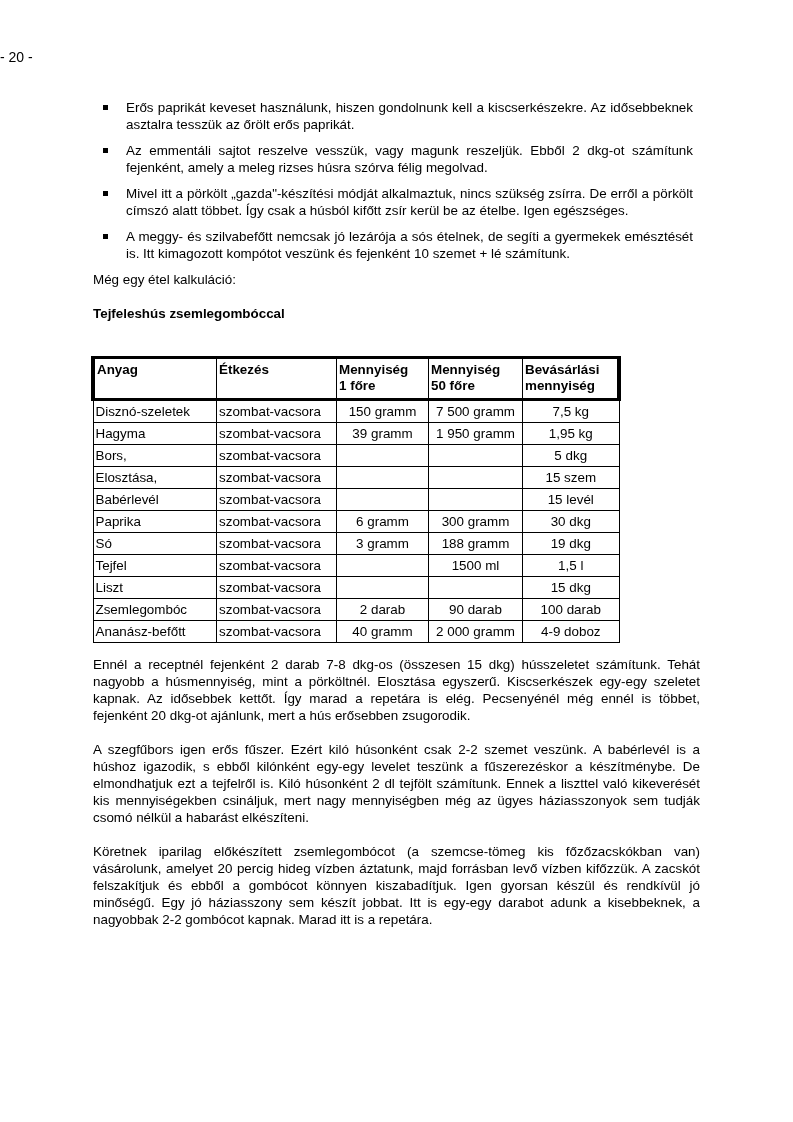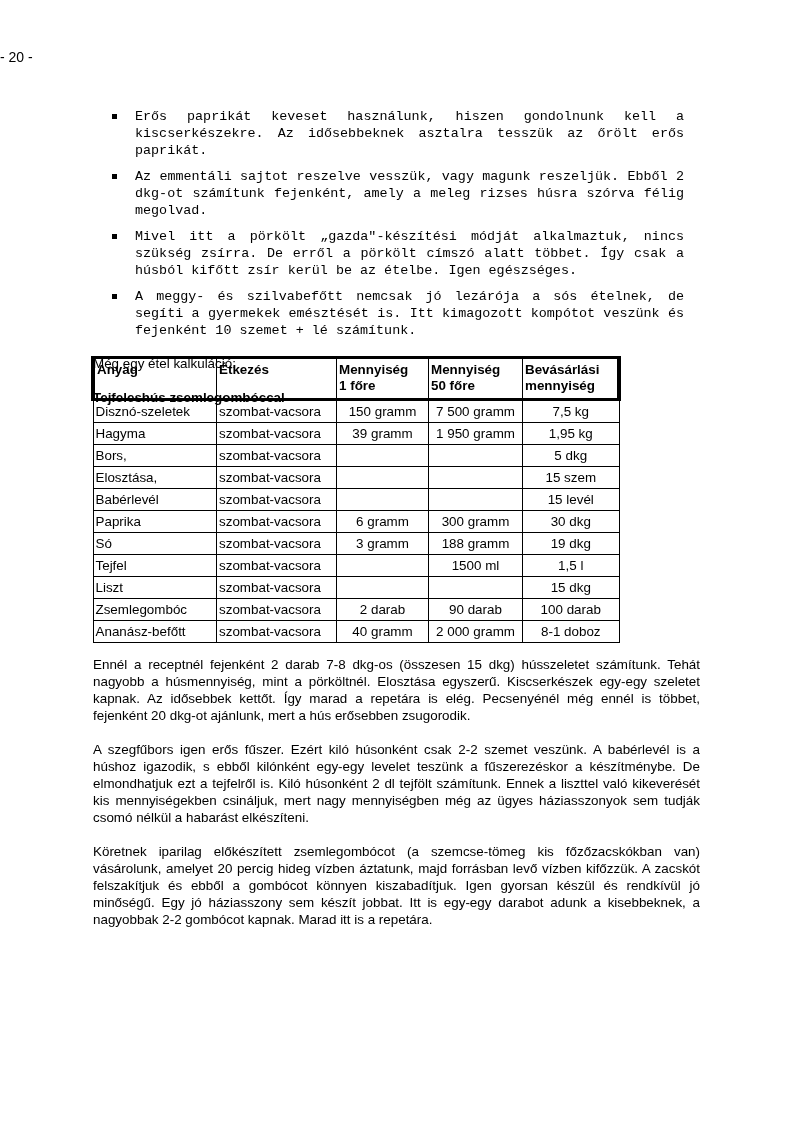--- a/index.html
+++ b/index.html
@@ -6,21 +6,21 @@
   body {
     width: 793px; height: 1122px; position: relative; overflow: hidden;
     font-family: "Liberation Sans", "DejaVu Sans", sans-serif;
     color: #000; font-size: 13.4px;
   }
   .page-number {
     position: absolute; top: 49px; left: 0; width: 793px;
     text-align: left; font-size: 14px;
   }
   .content { position: absolute; left: 93px; top: 92px; width: 607px; }
-  .bullet-list { margin: 16px; padding: 0; list-style: none; font-family: Liberation Mono, monospace; }
+  .bullet-list { margin: 7px; padding: 0; list-style: none; }
   .bullet-item {
     position: relative; padding-left: 26px; margin-bottom: 9px;
     line-height: 17px; text-align: justify;
   }
   .bullet-mark {
     position: absolute; left: 3px; top: 6px; width: 5px; height: 5px; background: #000;
   }
   .para { margin: 0; line-height: 17px; text-align: justify; }
   .intro { margin-top: 2px; }
   .recipe-title { font-weight: bold; margin-top: 17px; line-height: 17px; }
@@ -151,21 +151,21 @@
         <td>szombat-vacsora</td>
         <td class="num">2 darab</td>
         <td class="num">90 darab</td>
         <td class="num">100 darab</td>
       </tr>
       <tr>
         <td>Ananász-befőtt</td>
         <td>szombat-vacsora</td>
         <td class="num">40 gramm</td>
         <td class="num">2 000 gramm</td>
-        <td class="num">8-1 doboz</td>
+        <td class="num">4-9 doboz</td>
       </tr>
     </tbody>
 </table>
 
 <div class="after">
   <p class="para">Ennél a receptnél fejenként 2 darab 7-8 dkg-os (összesen 15 dkg) hússzeletet számítunk. Tehát nagyobb a húsmennyiség, mint a pörköltnél. Elosztása egyszerű. Kiscserkészek egy-egy szeletet kapnak. Az idősebbek kettőt. Így marad a repetára is elég. Pecsenyénél még ennél is többet, fejenként 20 dkg-ot ajánlunk, mert a hús erősebben zsugorodik.</p>
   <p class="para">A szegfűbors igen erős fűszer. Ezért kiló húsonként csak 2-2 szemet veszünk. A babérlevél is a húshoz igazodik, s ebből kilónként egy-egy levelet teszünk a fűszerezéskor a készítménybe. De elmondhatjuk ezt a tejfelről is. Kiló húsonként 2 dl tejfölt számítunk. Ennek a liszttel való kikeverését kis mennyiségekben csináljuk, mert nagy mennyiségben még az ügyes háziasszonyok sem tudják csomó nélkül a habarást elkészíteni.</p>
   <p class="para">Köretnek iparilag előkészített zsemlegombócot (a szemcse-tömeg kis főzőzacskókban van) vásárolunk, amelyet 20 percig hideg vízben áztatunk, majd forrásban levő vízben kifőzzük. A zacskót felszakítjuk és ebből a gombócot könnyen kiszabadítjuk. Igen gyorsan készül és rendkívül jó minőségű. Egy jó háziasszony sem készít jobbat. Itt is egy-egy darabot adunk a kisebbeknek, a nagyobbak 2-2 gombócot kapnak. Marad itt is a repetára.</p>
 </div>
 

